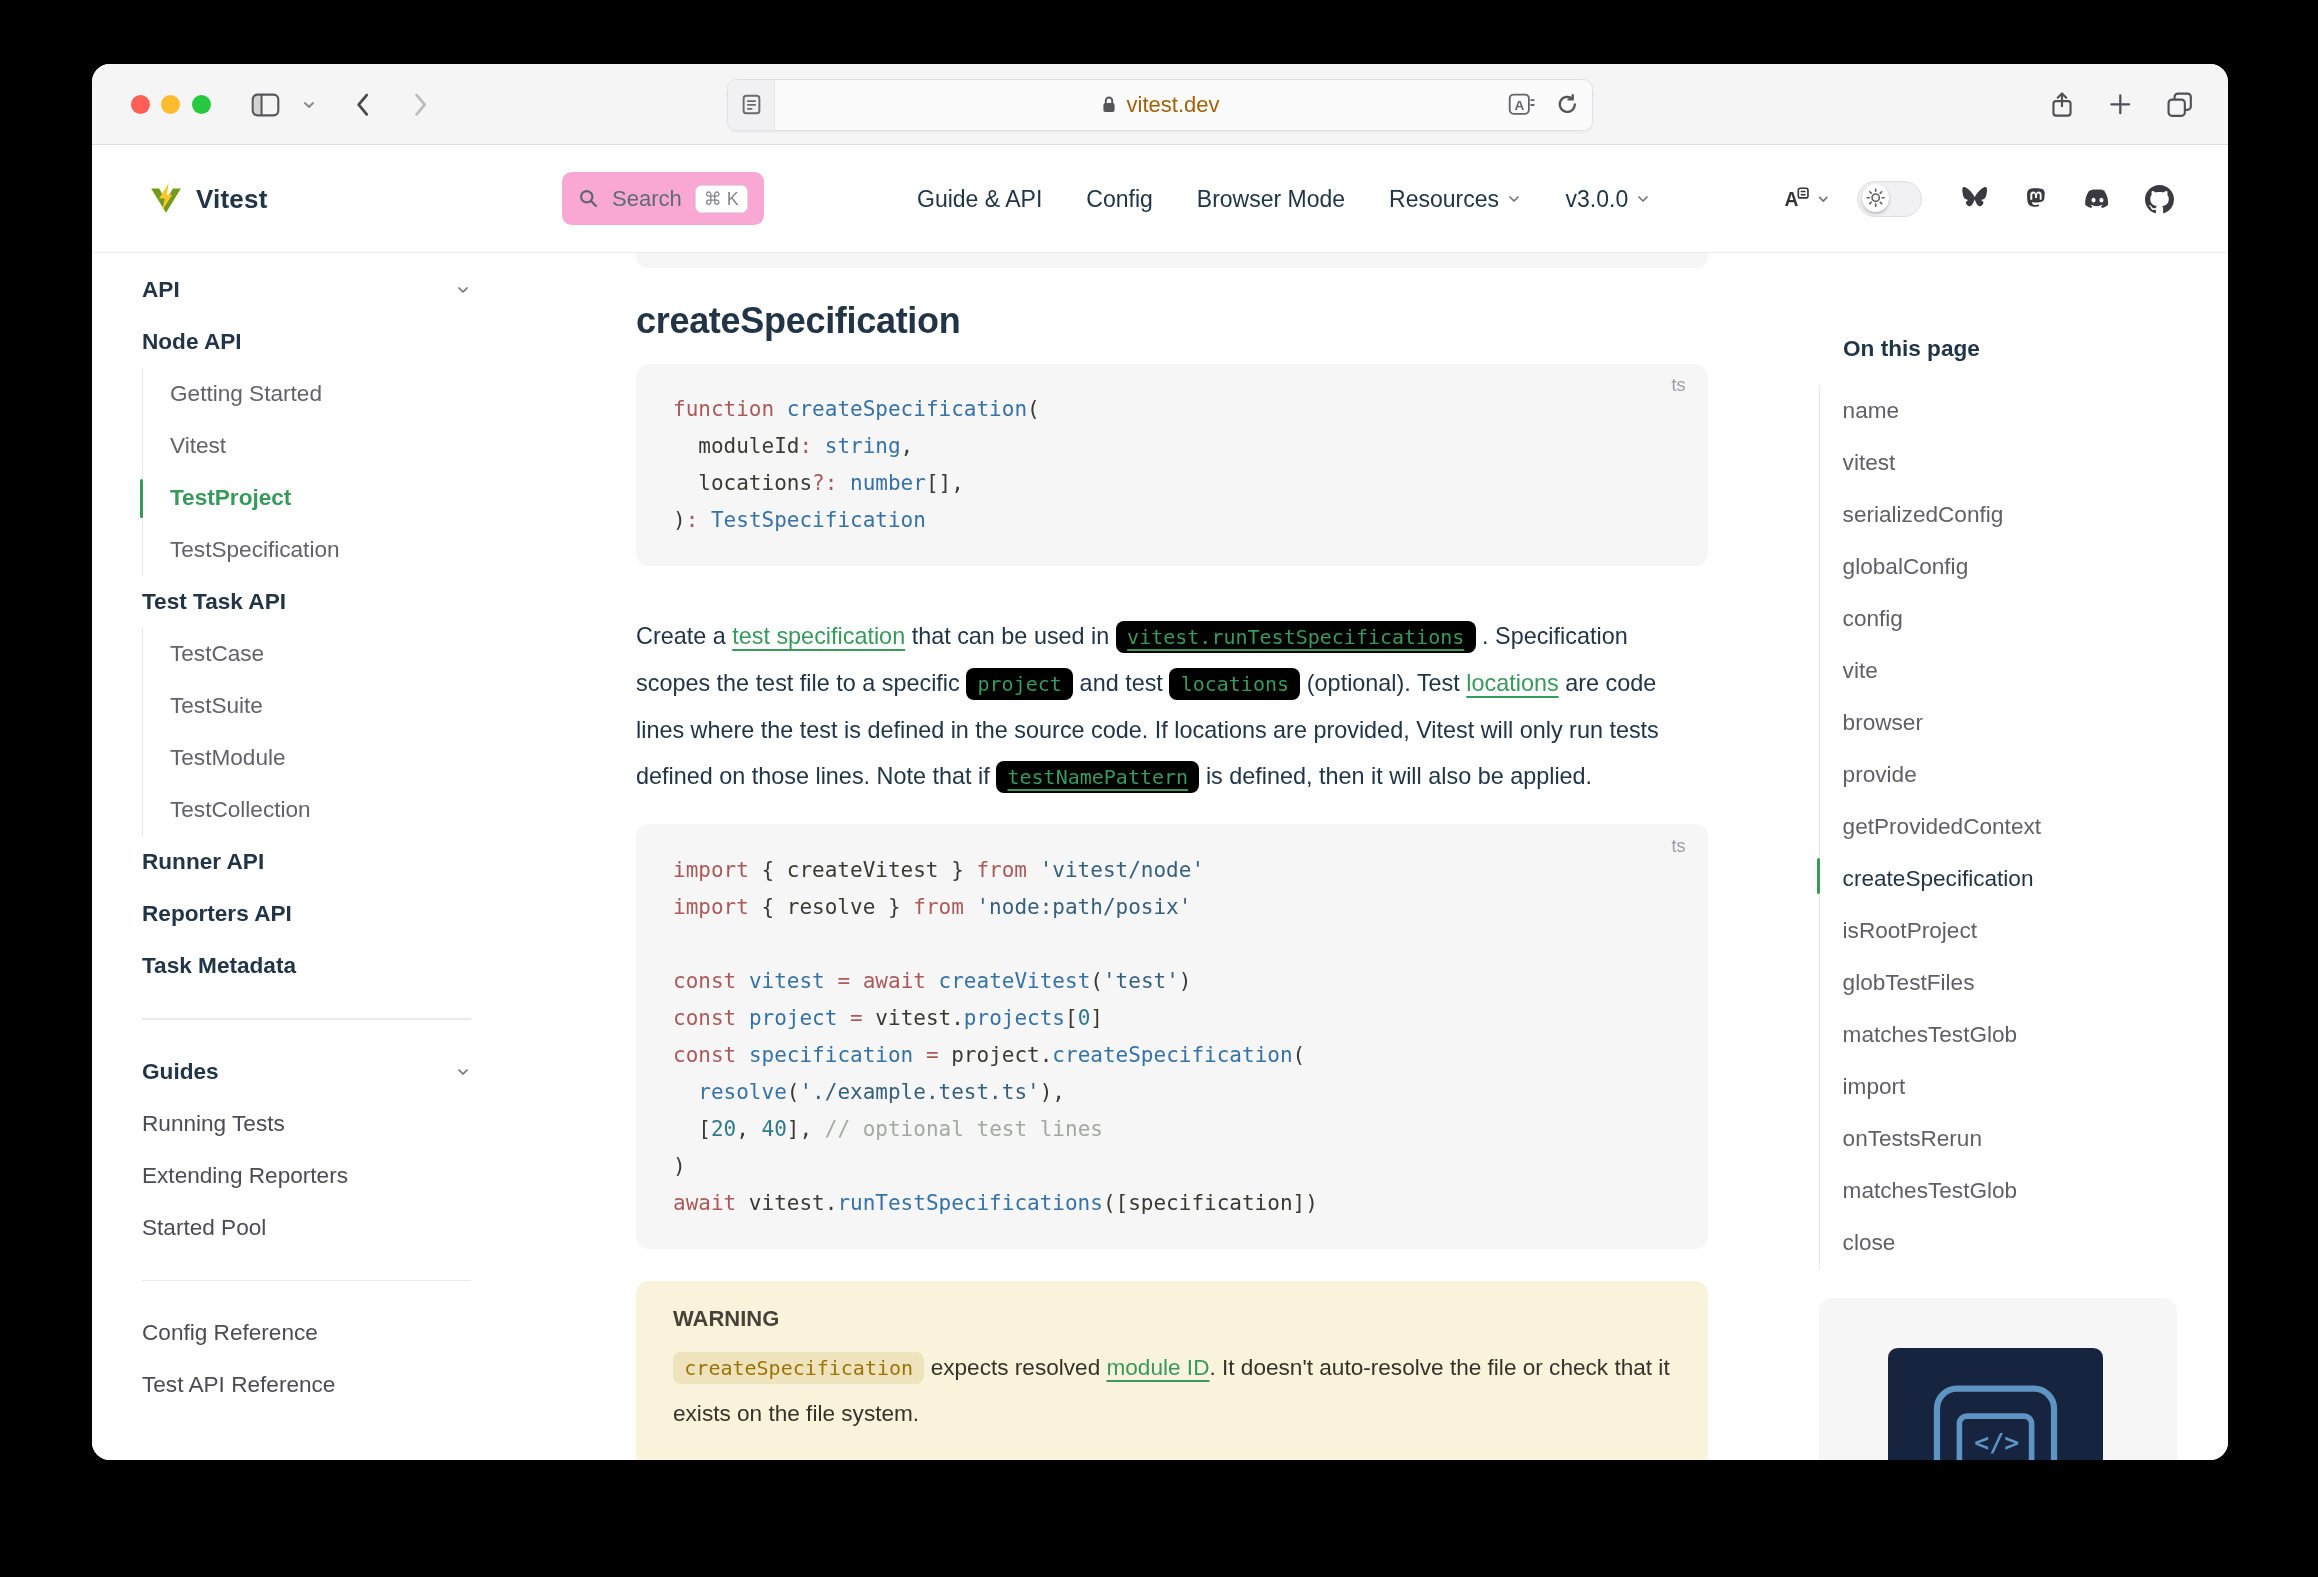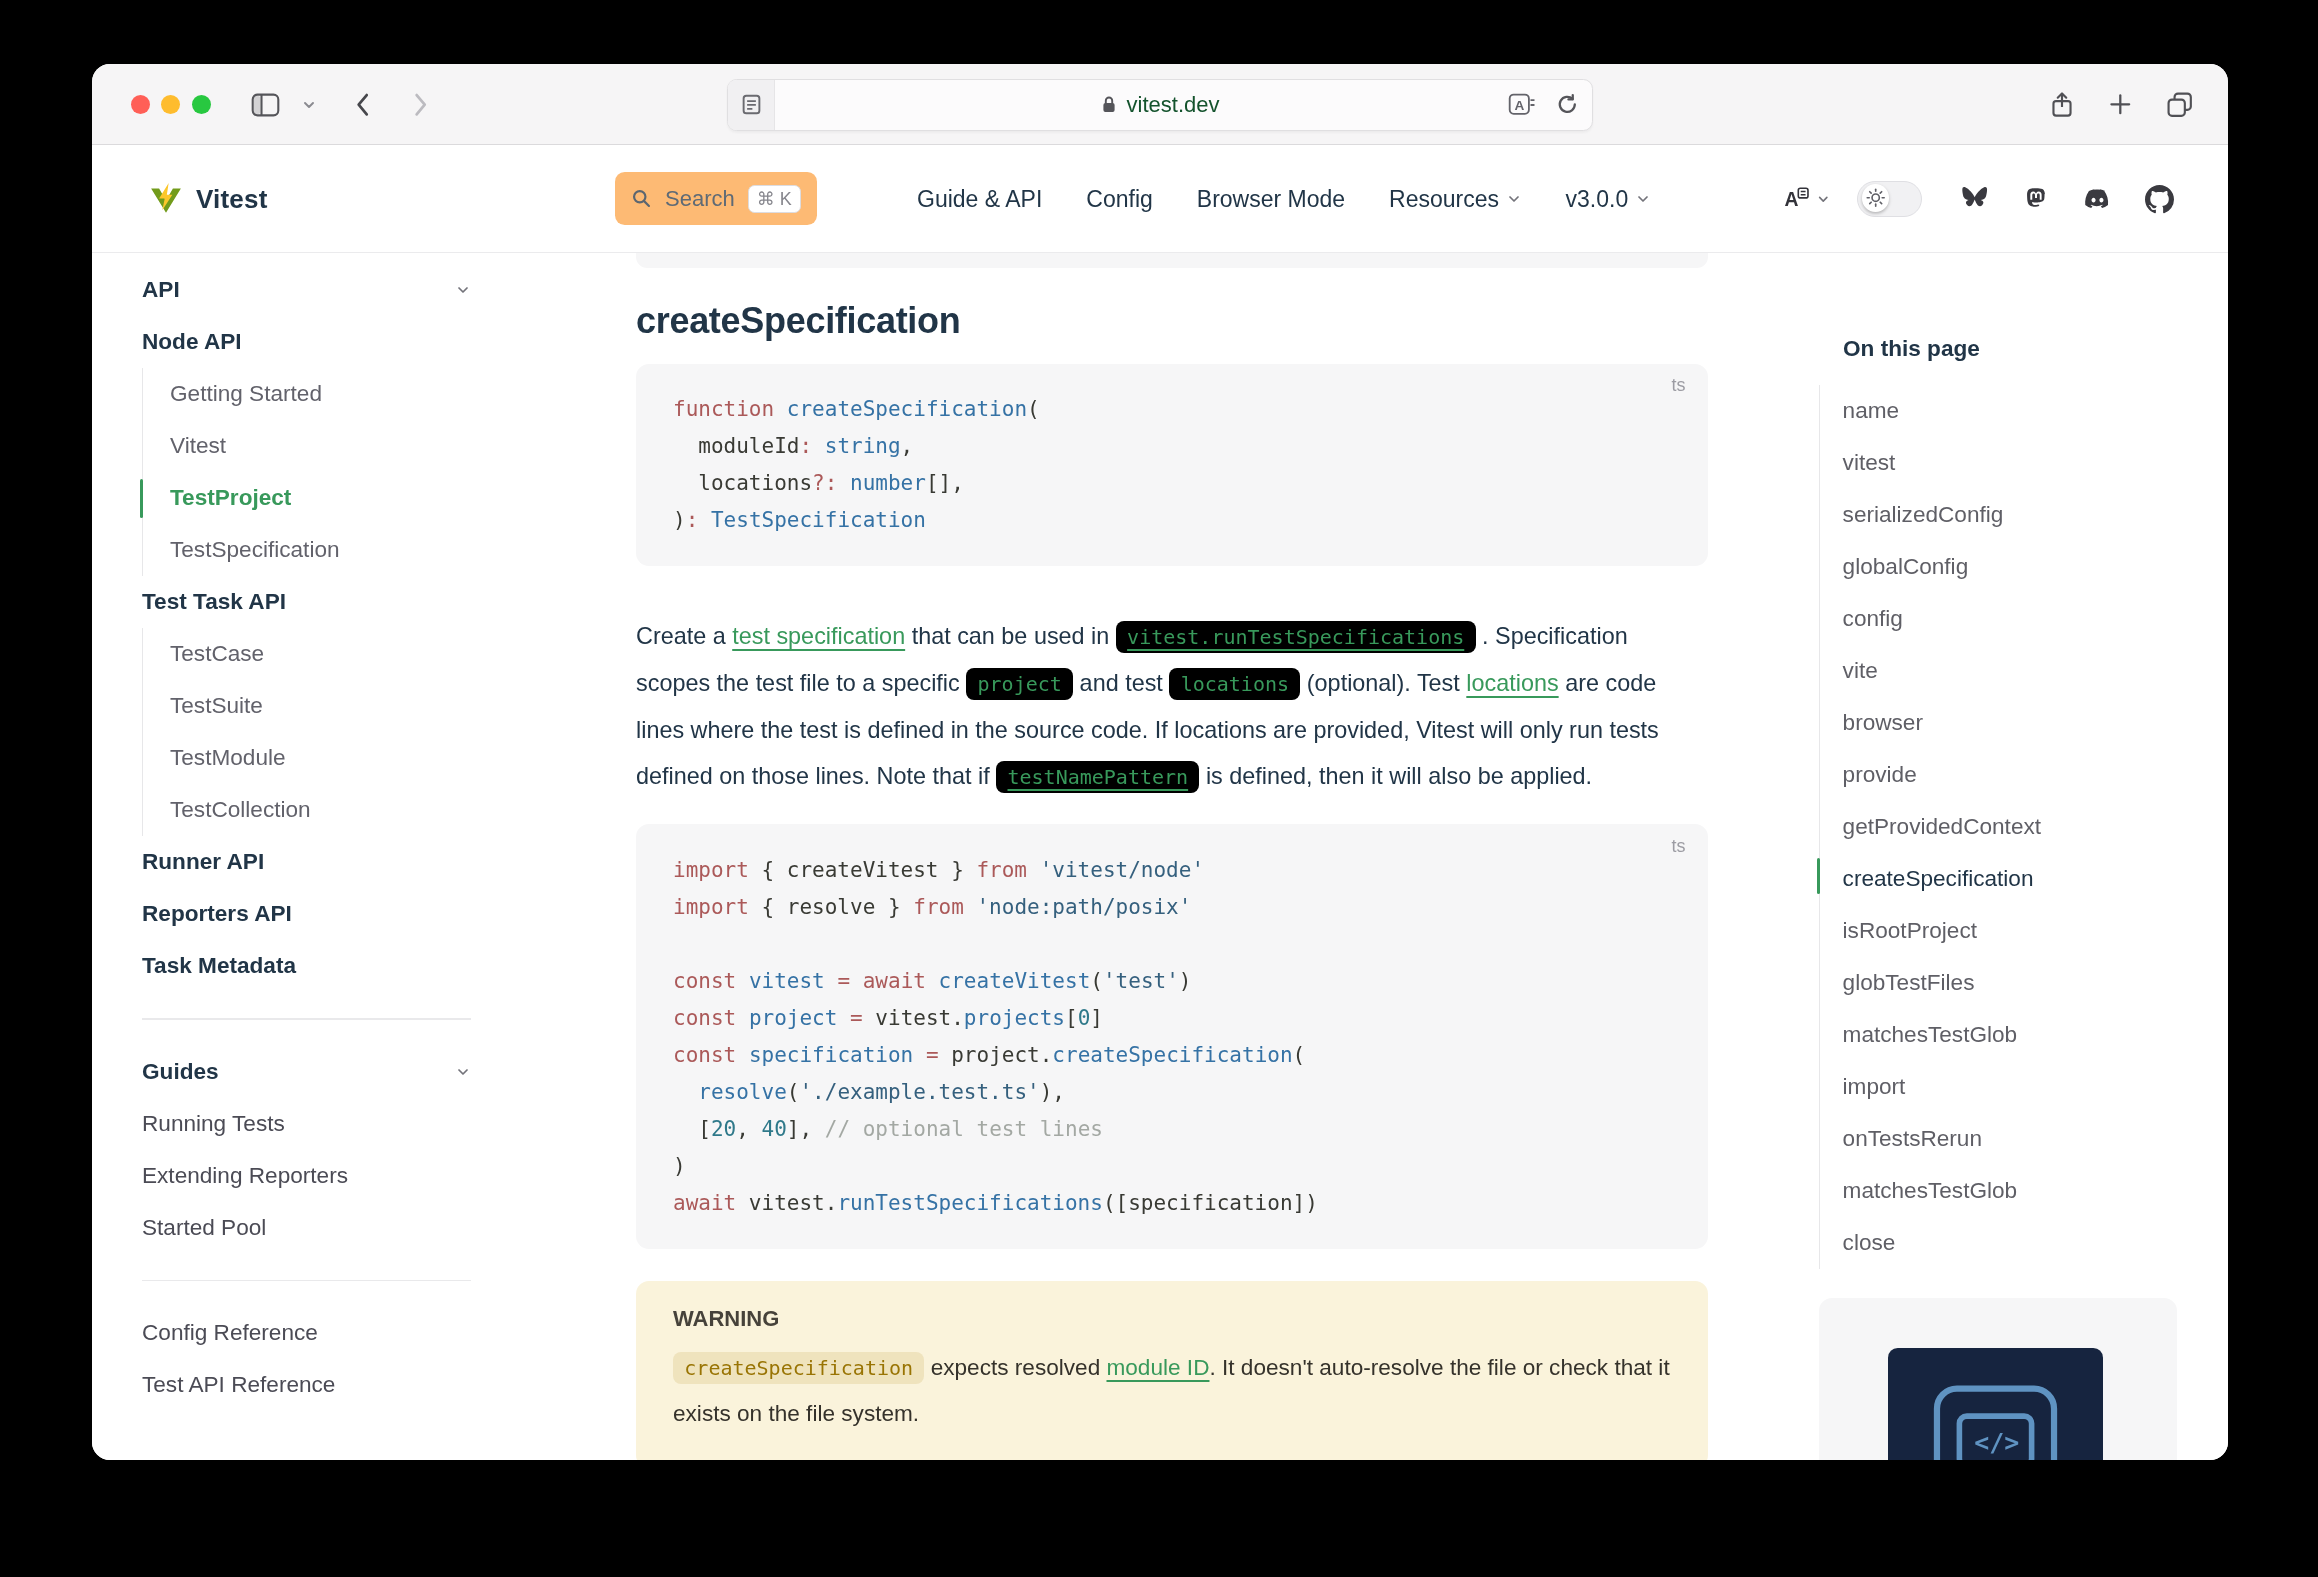--- a/index.html
+++ b/index.html
@@ -12,29 +12,29 @@
   .tl { position:absolute; top:31px; width:19.4px; height:19.4px; border-radius:50%; }
   .tl.red { left:39px; background:var(--traffic-red); }
   .tl.yellow { left:69px; background:var(--traffic-yellow); }
   .tl.green { left:100px; background:var(--traffic-green); }
   .tbtn { position:absolute; top:0; height:81px; display:flex; align-items:center; justify-content:center; }
   .addr { position:absolute; left:635px; top:14.5px; width:866px; height:52px; background:#fcfbfc;
           border:1.6px solid #e0dfe1; border-radius:9.7px; box-shadow:0 1.6px 2.4px rgba(0,0,0,.04); }
   .addr-left { position:absolute; left:0; top:0; bottom:0; width:47px; background:#f1f0f2; border-right:1.6px solid #e6e5e7;
                border-radius:8px 0 0 8px; display:flex; align-items:center; justify-content:center; }
   .addr-url { position:absolute; left:0; right:0; top:0; bottom:0; display:flex; align-items:center; justify-content:center; gap:10px;
-              font-size:22px; color:#14532d; }
+              font-size:22px; color:#a16207; }
   .addr-right { position:absolute; right:13px; top:0; bottom:0; display:flex; align-items:center; gap:21px; }
 
   
   .page-header { position:absolute; top:81px; left:0; right:0; height:108px; background:#fff; border-bottom:1.6px solid #ebebed; }
   .logo { position:absolute; left:57px; top:0; height:108px; display:flex; align-items:center; gap:13px; }
   .logo-text { font-size:26px; font-weight:700; color:#213547; letter-spacing:0.2px; }
-  .search-btn { position:absolute; left:523px; top:27.4px; height:53px; display:flex; align-items:center; gap:13px;
-                background:#fdba74; border-radius:9.7px; padding:0 16px; cursor:pointer; }
+  .search-btn { position:absolute; left:470px; top:27.4px; height:53px; display:flex; align-items:center; gap:13px;
+                background:#f9a8d4; border-radius:9.7px; padding:0 16px; cursor:pointer; }
   .search-label { font-size:22px; color:#5e6a76; }
   .search-kbd { border:1.6px solid #dcdce0; background:#fff; border-radius:6.5px; padding:2.4px 8px; font-size:18px; color:#86868d; }
   .nav-menu { position:absolute; left:825px; top:0; height:108px; display:flex; align-items:center; gap:44px; }
   .nav-link { display:flex; align-items:center; gap:6.5px; font-size:23px; font-weight:500; color:#213547; cursor:pointer; white-space:nowrap; }
   .nav-right { position:absolute; right:52px; top:0; height:108px; display:flex; align-items:center; gap:27.4px; }
   .lang-btn { display:flex; align-items:center; gap:4.8px; cursor:pointer; }
   .switch { position:relative; width:65px; height:36px; border-radius:18px; background:#f1f1f3; border:1.6px solid #dfdfe3; cursor:pointer; margin-right:8px; }
   .knob { position:absolute; left:3.2px; top:2.4px; width:27.4px; height:27.4px; border-radius:50%; background:#fff;
           box-shadow:0 1.6px 3.2px rgba(0,0,0,.25); display:flex; align-items:center; justify-content:center; }
   .social { width:34px; height:34px; display:flex; align-items:center; justify-content:center; cursor:pointer; }

